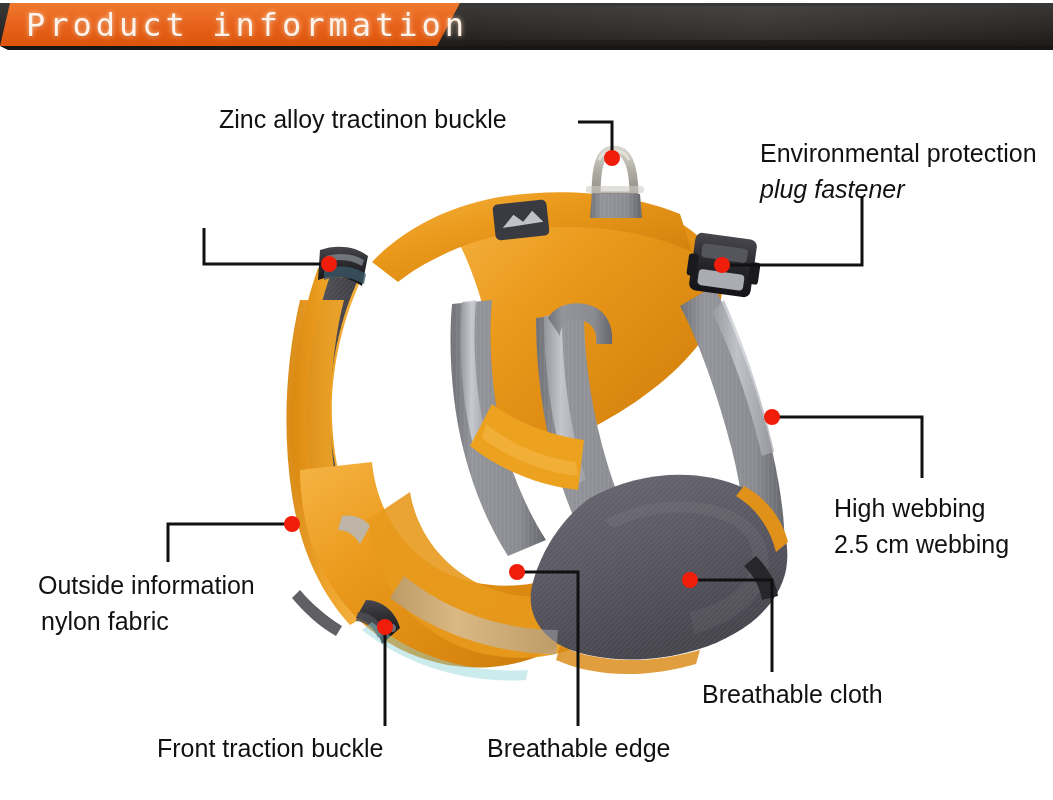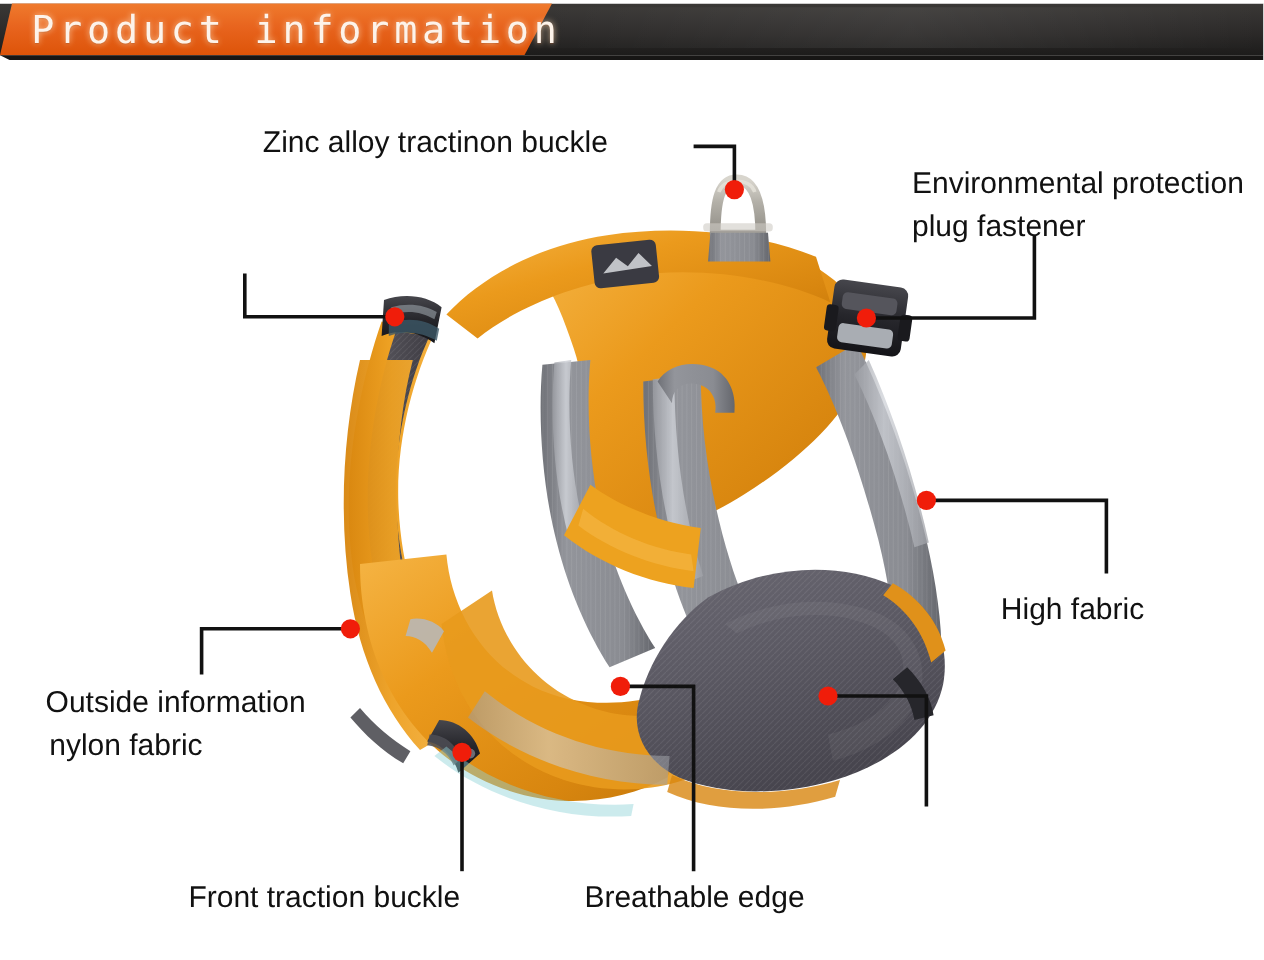--- a/index.html
+++ b/index.html
@@ -60,21 +60,21 @@
   #label-zinc       { left: 219px; top: 101px; }
   #label-env        { left: 760px; top: 135px; }
   #label-adjust     { left: 20px;  top: 199px; }
   #label-highq      { left: 834px; top: 490px; }
   #label-outside    { left: 38px;  top: 567px; }
   #label-breathable { left: 702px; top: 676px; }
   #label-front      { left: 157px; top: 730px; }
   #label-reflect    { left: 487px; top: 730px; }
 
   #label-outside .l2  { margin-left: 3px; }
-  #label-env .l2      { margin-left: 0px; }
+  #label-env .l2      { margin-left: 0px; font-style: italic; }
   #label-highq .l2    { margin-left: 0px; }
 </style>
 </head>
 <body>
 
 <div id="page">
 
   <div id="header-banner">
     <svg width="1053" height="52" viewBox="0 0 1053 52">
       <defs>
@@ -298,28 +298,32 @@
     <span>Zinc alloy tractinon buckle</span>
   </div>
 
   <div class="callout" id="label-env">
     <span>Environmental protection</span>
     <span class="l2">plug fastener</span>
   </div>
 
 
   <div class="callout" id="label-highq">
-    <span>High fabric</span>
+    <span>High webbing</span>
+    <span class="l2">2.5 cm webbing</span>
   </div>
 
   <div class="callout" id="label-outside">
     <span>Outside information</span>
     <span class="l2">nylon fabric</span>
   </div>
 
+  <div class="callout" id="label-breathable">
+    <span>Breathable cloth</span>
+  </div>
 
   <div class="callout" id="label-front">
     <span>Front traction buckle</span>
   </div>
 
   <div class="callout" id="label-reflect">
     <span>Breathable edge</span>
   </div>
 
 </div>

